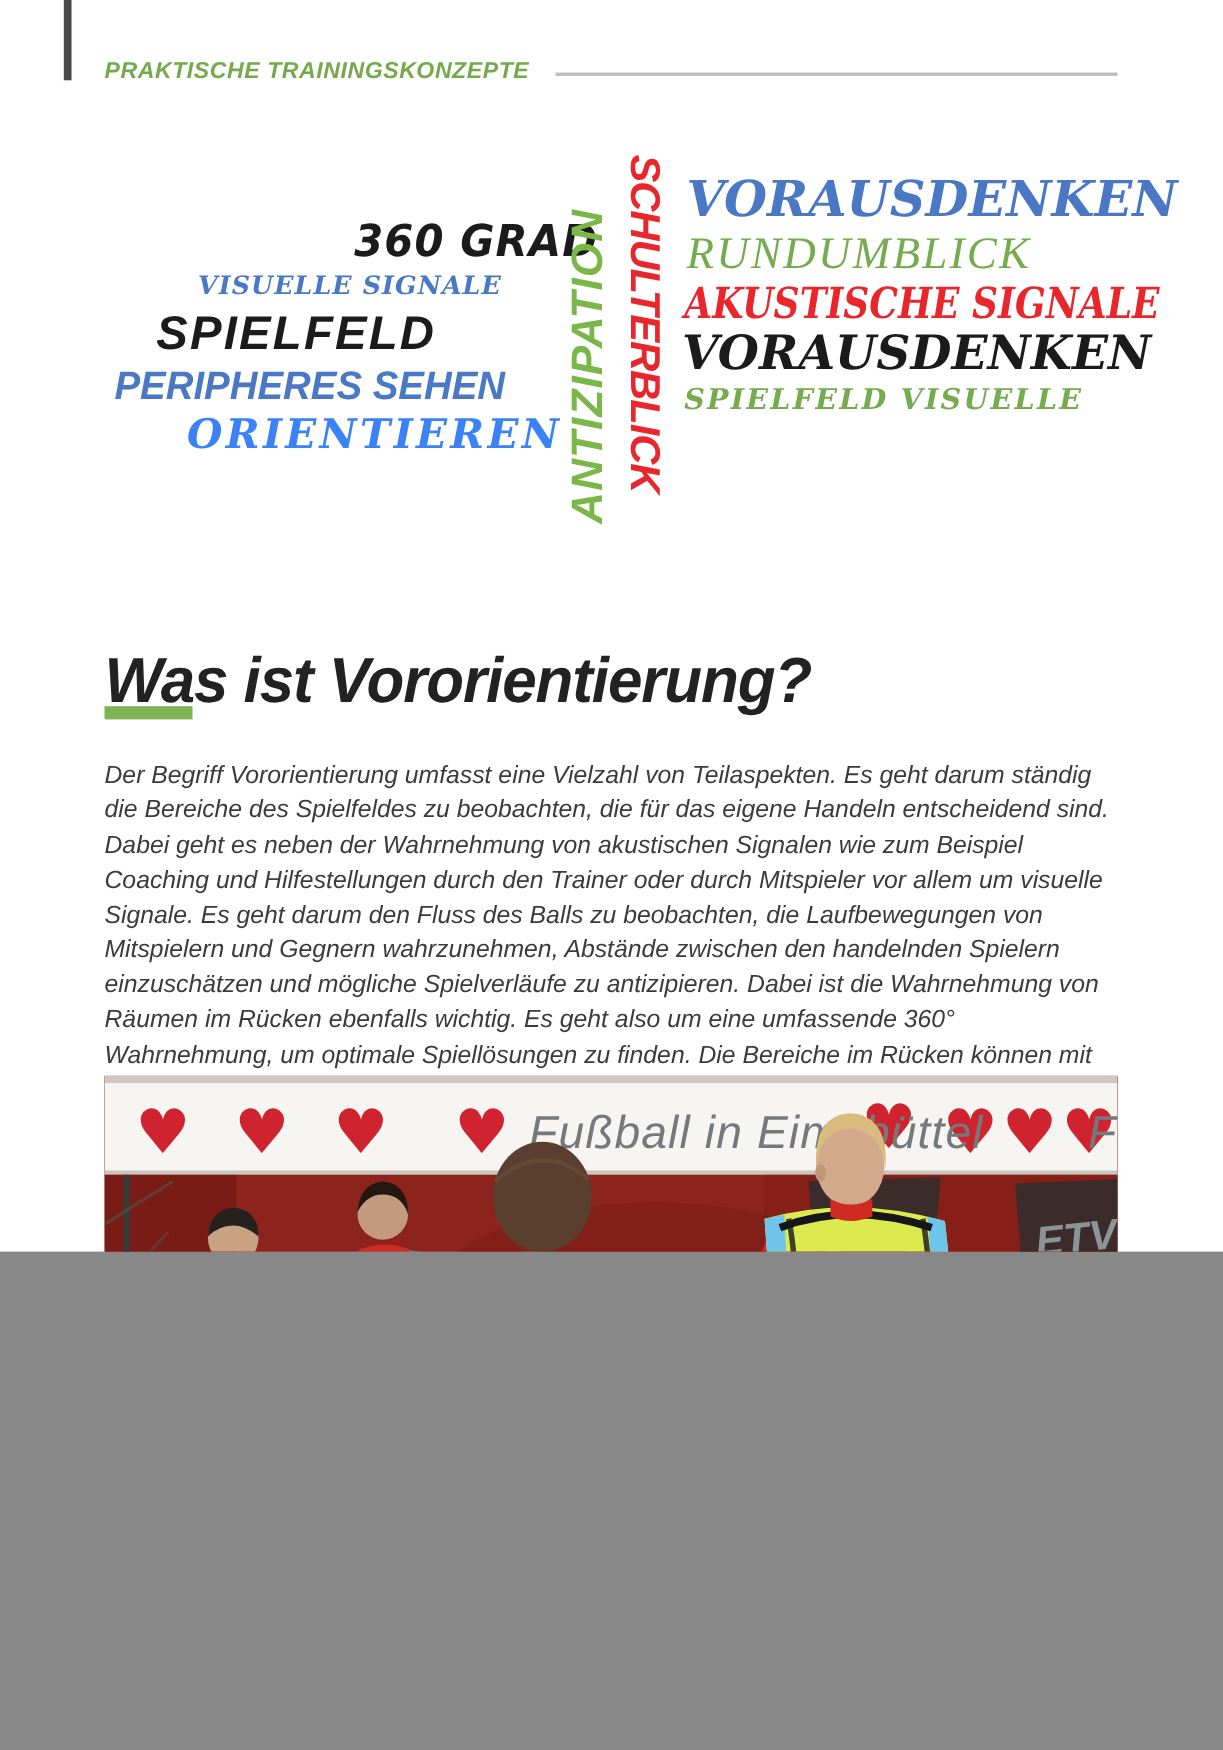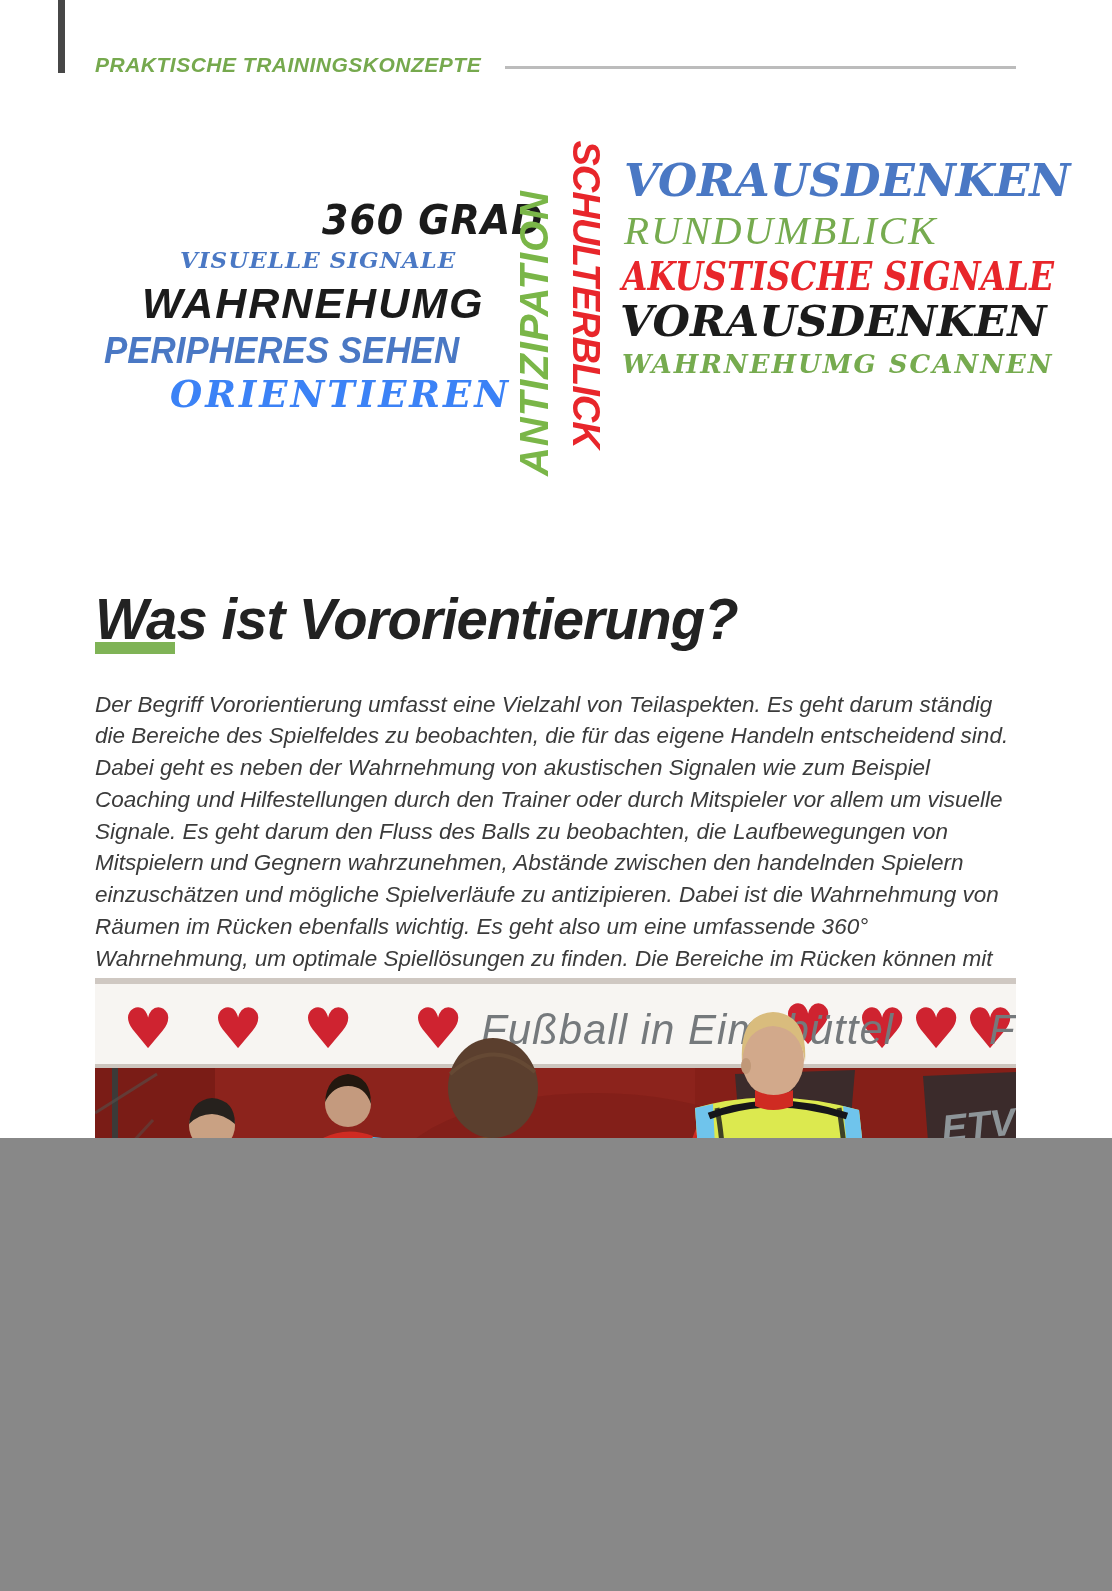--- a/index.html
+++ b/index.html
@@ -49,30 +49,30 @@
 
 <div class="page">
 
   <div class="corner-bar"></div>
   <div class="kicker" style="color: rgb(118, 169, 78);">PRAKTISCHE TRAININGSKONZEPTE</div>
   <div class="kicker-line"></div>
 
   <div class="cloud">
     <div class="cw w0" style="color: rgb(27, 27, 27);">360 GRAD</div>
     <div class="cw w1" style="color: rgb(74, 120, 196);">VISUELLE SIGNALE</div>
-    <div class="cw w2" style="color: rgb(27, 27, 27);">WAHRNEHUMG</div>
+    <div class="cw w2" style="color: rgb(27, 27, 27);">SPIELFELD</div>
     <div class="cw w3" style="color: rgb(74, 120, 196);">PERIPHERES SEHEN</div>
     <div class="cw w4" style="color: #3b82f6;">ORIENTIEREN</div>
     <div class="cw w5" style="color: rgb(122, 182, 72);">ANTIZIPATION</div>
     <div class="cw w6" style="color: rgb(232, 38, 43);">SCHULTERBLICK</div>
     <div class="cw w7" style="color: rgb(74, 120, 196);">VORAUSDENKEN</div>
     <div class="cw w8" style="color: rgb(118, 171, 79);">RUNDUMBLICK</div>
     <div class="cw w9" style="color: rgb(232, 38, 43);">AKUSTISCHE SIGNALE</div>
     <div class="cw w10" style="color: rgb(27, 27, 27);">VORAUSDENKEN</div>
-    <div class="cw w11" style="color: rgb(118, 171, 79);">WAHRNEHUMG SCANNEN</div>
+    <div class="cw w11" style="color: rgb(118, 171, 79);">SPIELFELD VISUELLE</div>
   </div>
 
   <h1 class="title">Was ist Vororientierung?</h1>
   <div class="green-bar"></div>
   <p class="body-text">Der Begriff Vororientierung umfasst eine Vielzahl von Teilaspekten. Es geht darum ständig die Bereiche des Spielfeldes zu beobachten, die für das eigene Handeln entscheidend sind. Dabei geht es neben der Wahrnehmung von akustischen Signalen wie zum Beispiel Coaching und Hilfestellungen durch den Trainer oder durch Mitspieler vor allem um visuelle Signale. Es geht darum den Fluss des Balls zu beobachten, die Laufbewegungen von Mitspielern und Gegnern wahrzunehmen, Abstände zwischen den handelnden Spielern einzuschätzen und mögliche Spielverläufe zu antizipieren. Dabei ist die Wahrnehmung von Räumen im Rücken ebenfalls wichtig. Es geht also um eine umfassende 360° Wahrnehmung, um optimale Spiellösungen zu finden. Die Bereiche im Rücken können mit Schulterblicken erkannt und gescannt werden.</p>
 
   <div class="photo">
     <svg viewBox="0 0 921 484" width="921" height="484">
 
       <rect x="0" y="0" width="921" height="6" fill="#cfc8c2"></rect>

